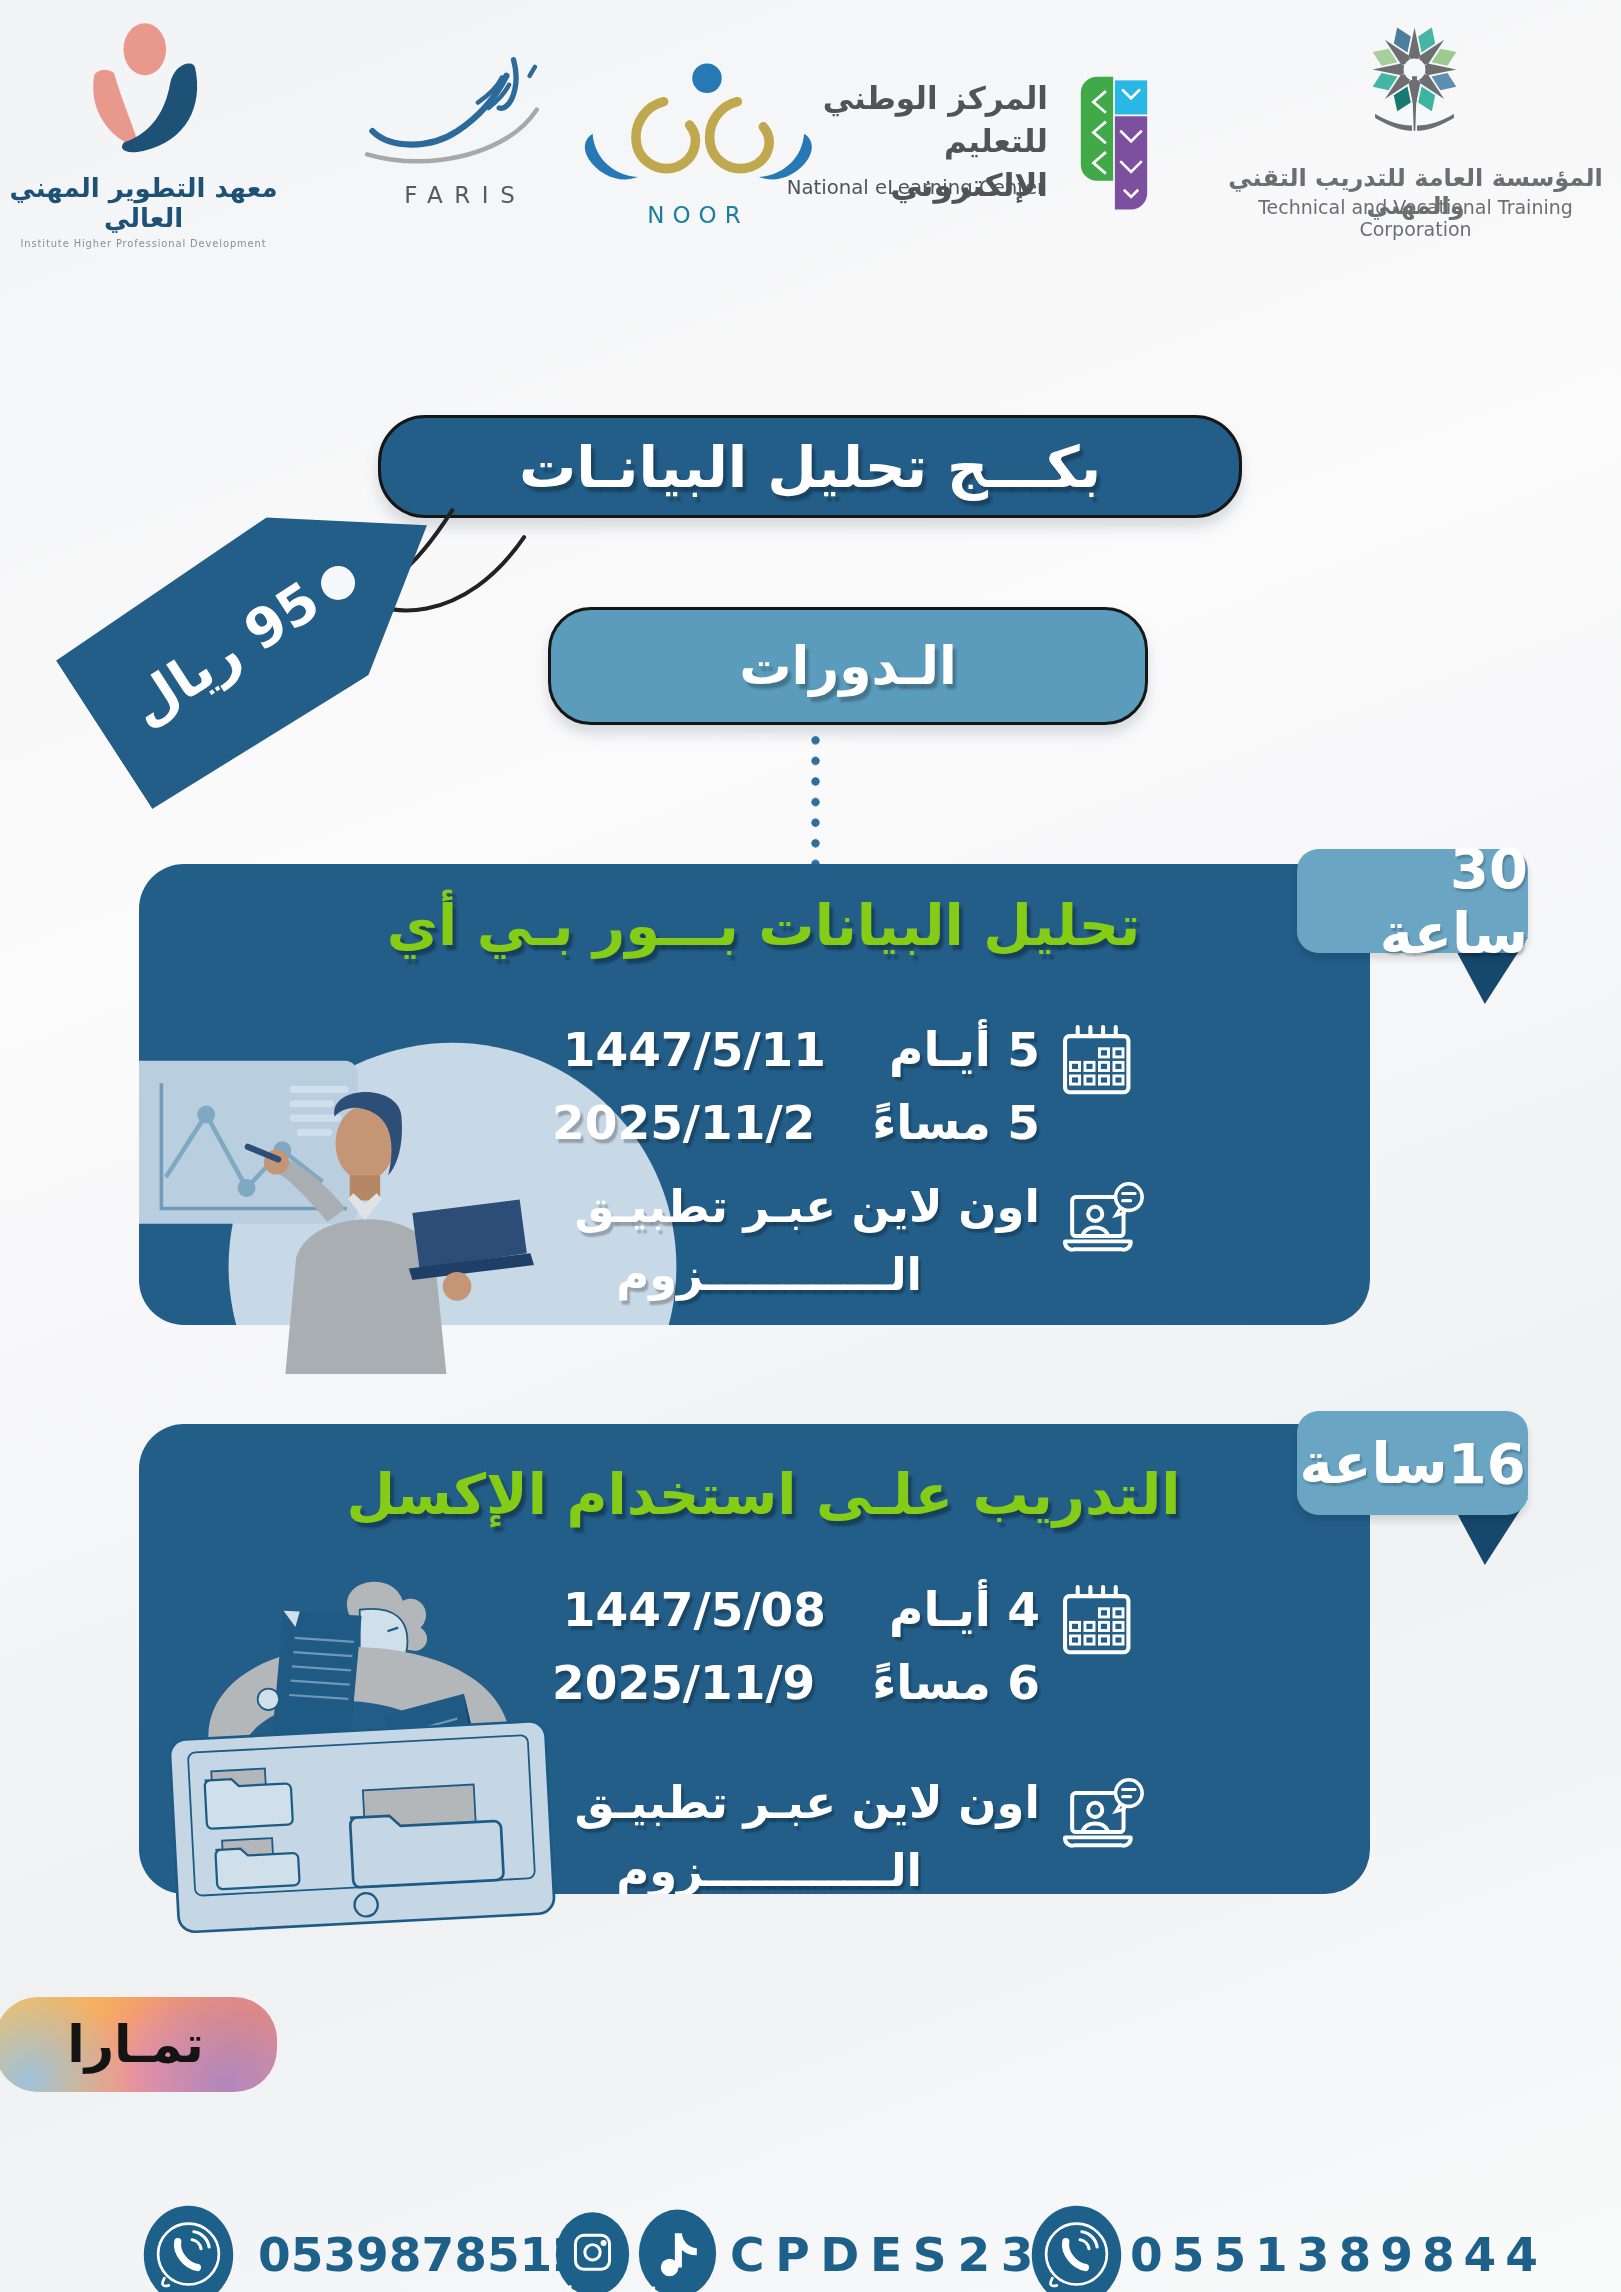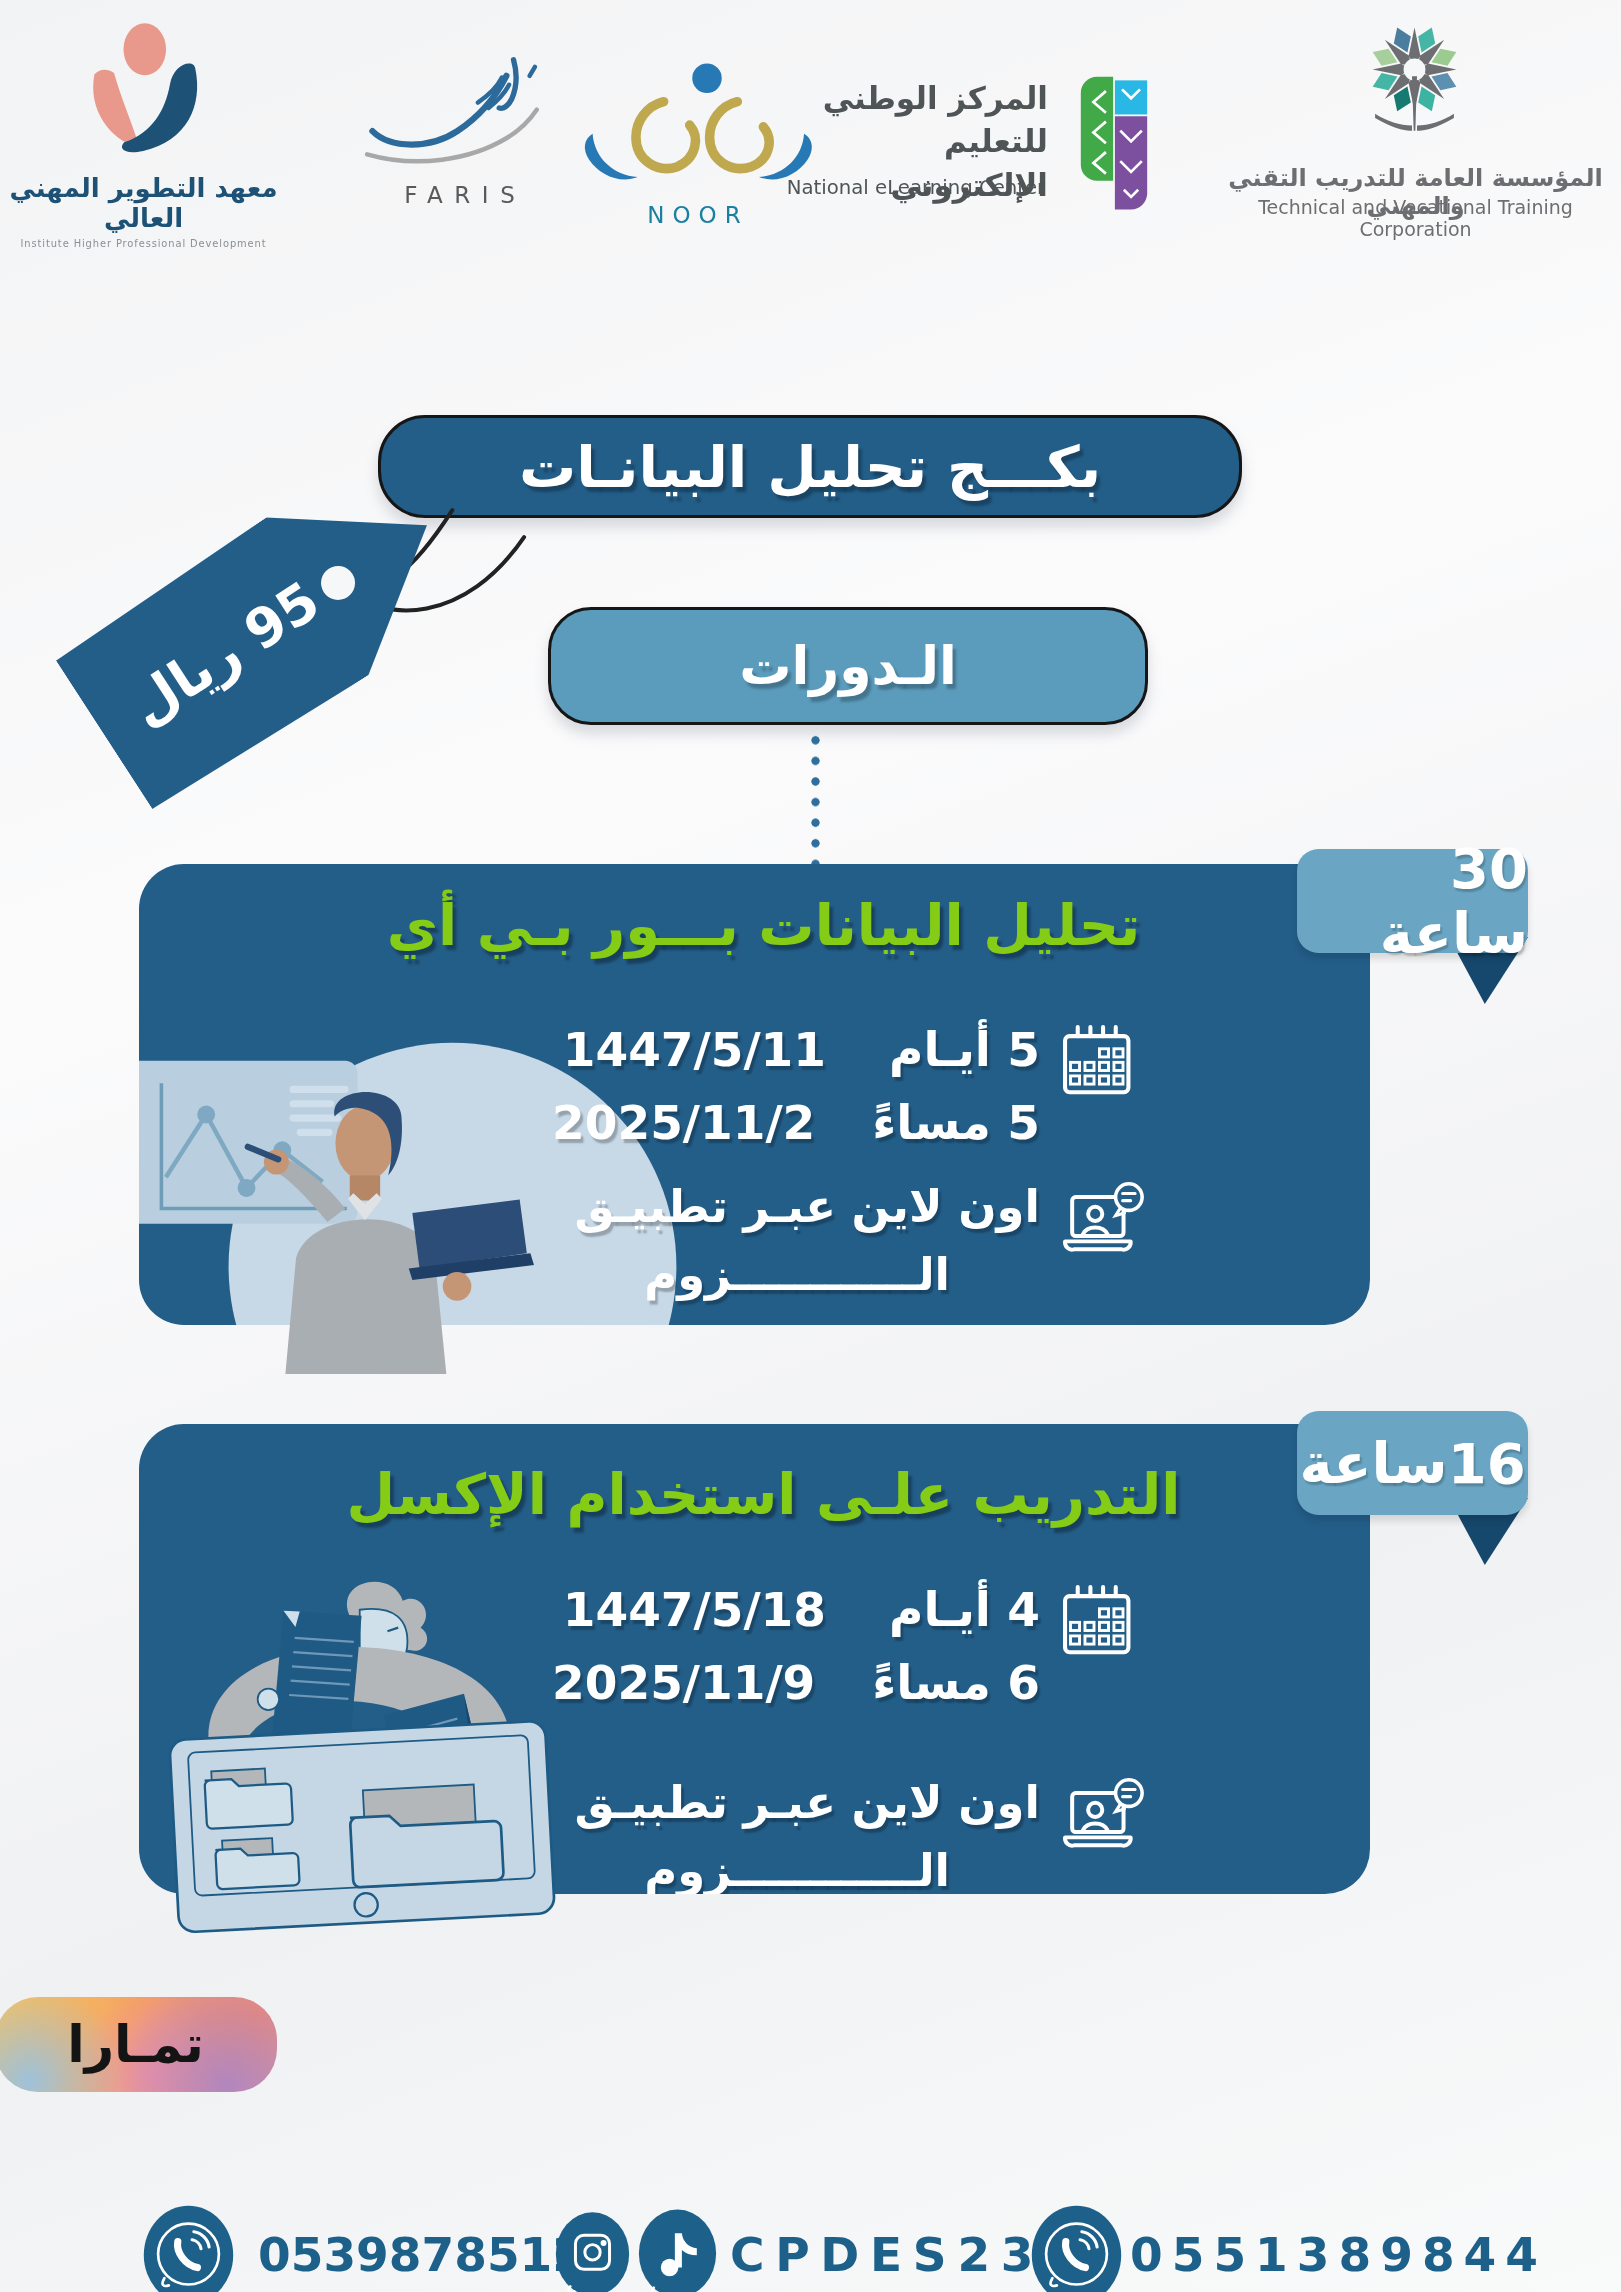--- a/index.html
+++ b/index.html
@@ -68,21 +68,21 @@
   .mrow{display:flex;gap:57px;align-items:baseline}
   .mlabel{font-size:47px;font-weight:bold;color:#fff;min-width:157px;
           text-shadow:2.7px 3.6px 1.8px rgba(0,0,0,.25)}
   .mdate{font-size:47px;font-weight:bold;color:#fff;direction:ltr;
          text-shadow:2.7px 3.6px 1.8px rgba(0,0,0,.25)}
   .lap-icon{position:absolute;right:219px;top:315px;width:93px;height:84px}
   .card2 .lap-icon{top:351px}
   .mode{position:absolute;right:330px;top:309px;direction:rtl;text-align:right;color:#fff;
         font-size:45px;font-weight:bold;line-height:1.5;text-shadow:2.7px 3.6px 1.8px rgba(0,0,0,.25)}
   .card2 .mode{top:345px}
-  .m2{margin-right:90px}
+  .m2{margin-right:118px}
   .illus1bg{position:absolute;left:0;top:134px;width:618px;height:327px}
   .illus1person{left:242px;top:1061px;width:296px;height:313px}
   .illus2{left:125px;top:1565px;width:439px;height:376px}
 
   
   .tamara{left:-5.4px;top:1997px;width:282px;height:95px;border-radius:43px;direction:rtl;
           display:flex;align-items:center;justify-content:center;font-size:51px;font-weight:bold;color:#141414;
           background:
             radial-gradient(circle at 12% 88%,rgba(148,195,232,.9) 0%,rgba(148,195,232,0) 38%),
             radial-gradient(circle at 82% 92%,rgba(168,132,198,.85) 0%,rgba(168,132,198,0) 45%),
@@ -307,21 +307,21 @@
           <rect x="64" y="49" width="10" height="9"></rect>
         <rect x="16" y="64" width="10" height="9"></rect>
           <rect x="32" y="64" width="10" height="9"></rect>
         <rect x="48" y="64" width="10" height="9"></rect>
           <rect x="64" y="64" width="10" height="9"></rect>
       </g>
     </svg>
     <div class="meta">
       <div class="mrow">
         <span class="mlabel">4 أيـام</span>
-        <span class="mdate">1447/5/18</span>
+        <span class="mdate">1447/5/08</span>
       </div>
       <div class="mrow">
         <span class="mlabel">6 مساءً</span>
         <span class="mdate">2025/11/9</span>
       </div>
     </div>
     <svg class="lap-icon" viewBox="0 0 105 94">
       <g stroke="#fff" fill="none" stroke-width="4.5" stroke-linecap="round" stroke-linejoin="round">
         <rect x="16" y="20" width="58" height="44" rx="4"></rect>
         <path d="M8 70h74a8 8 0 0 1-10 9H18a8 8 0 0 1-10-9z"></path>

